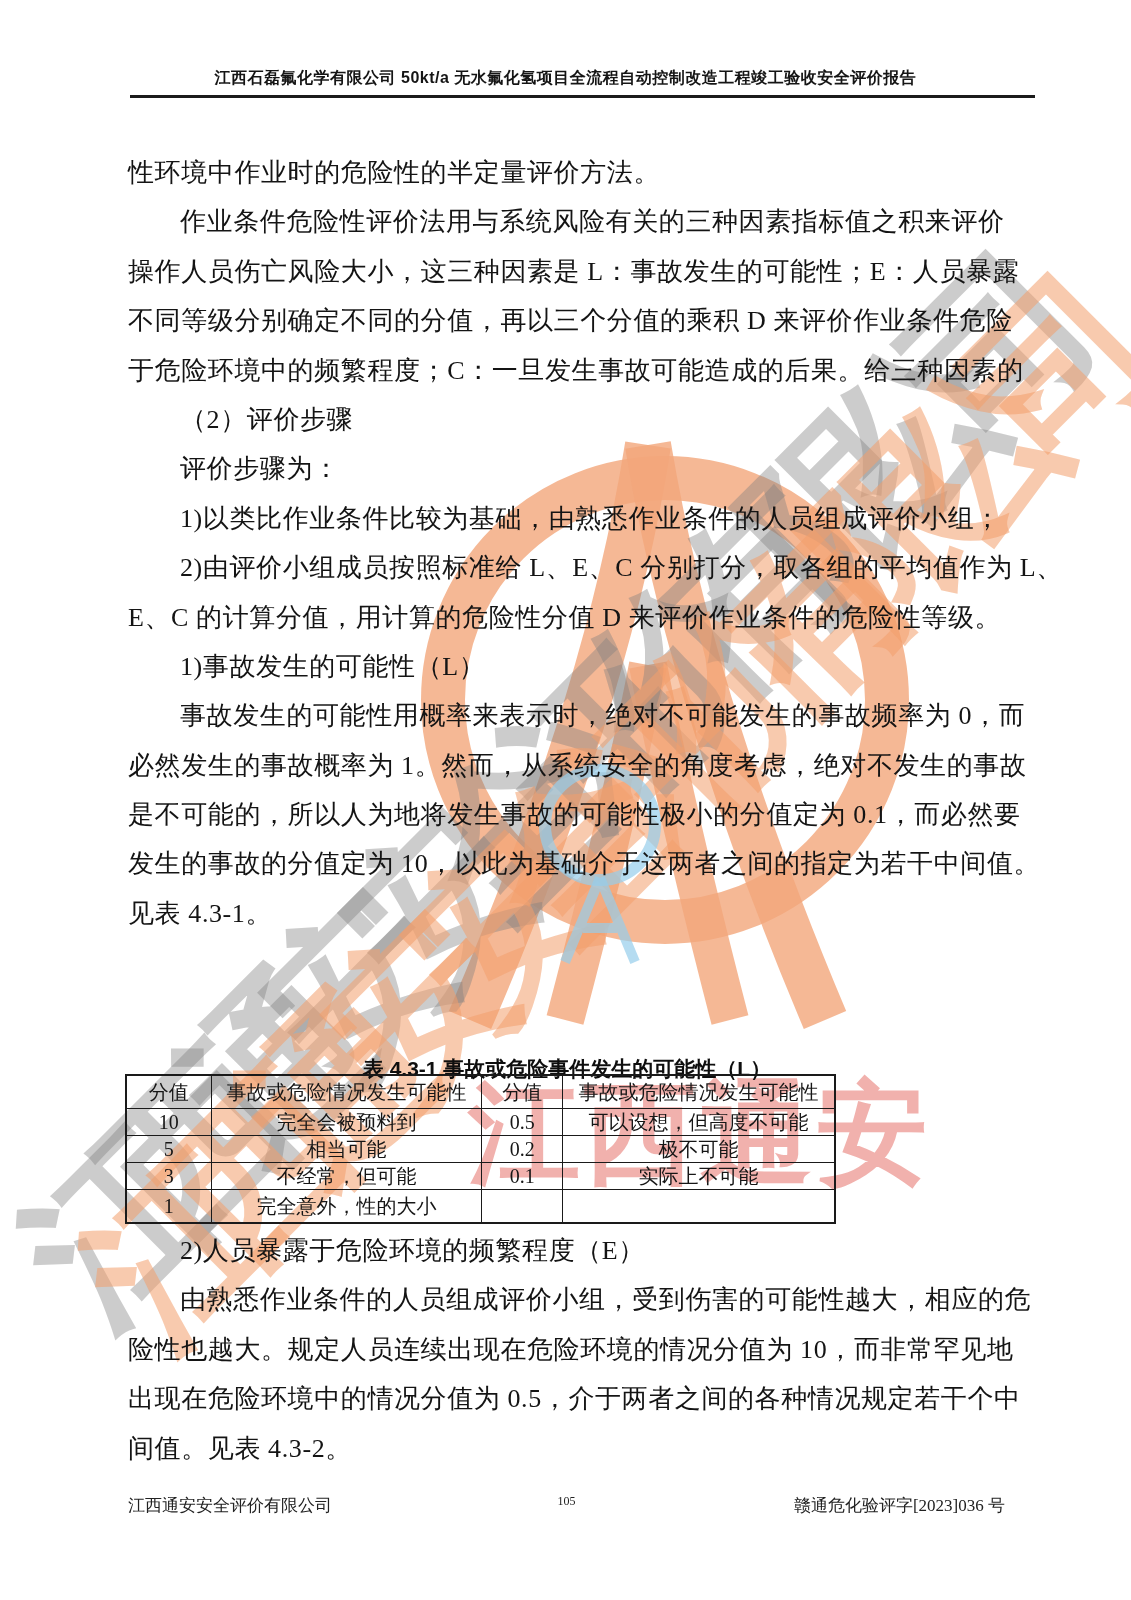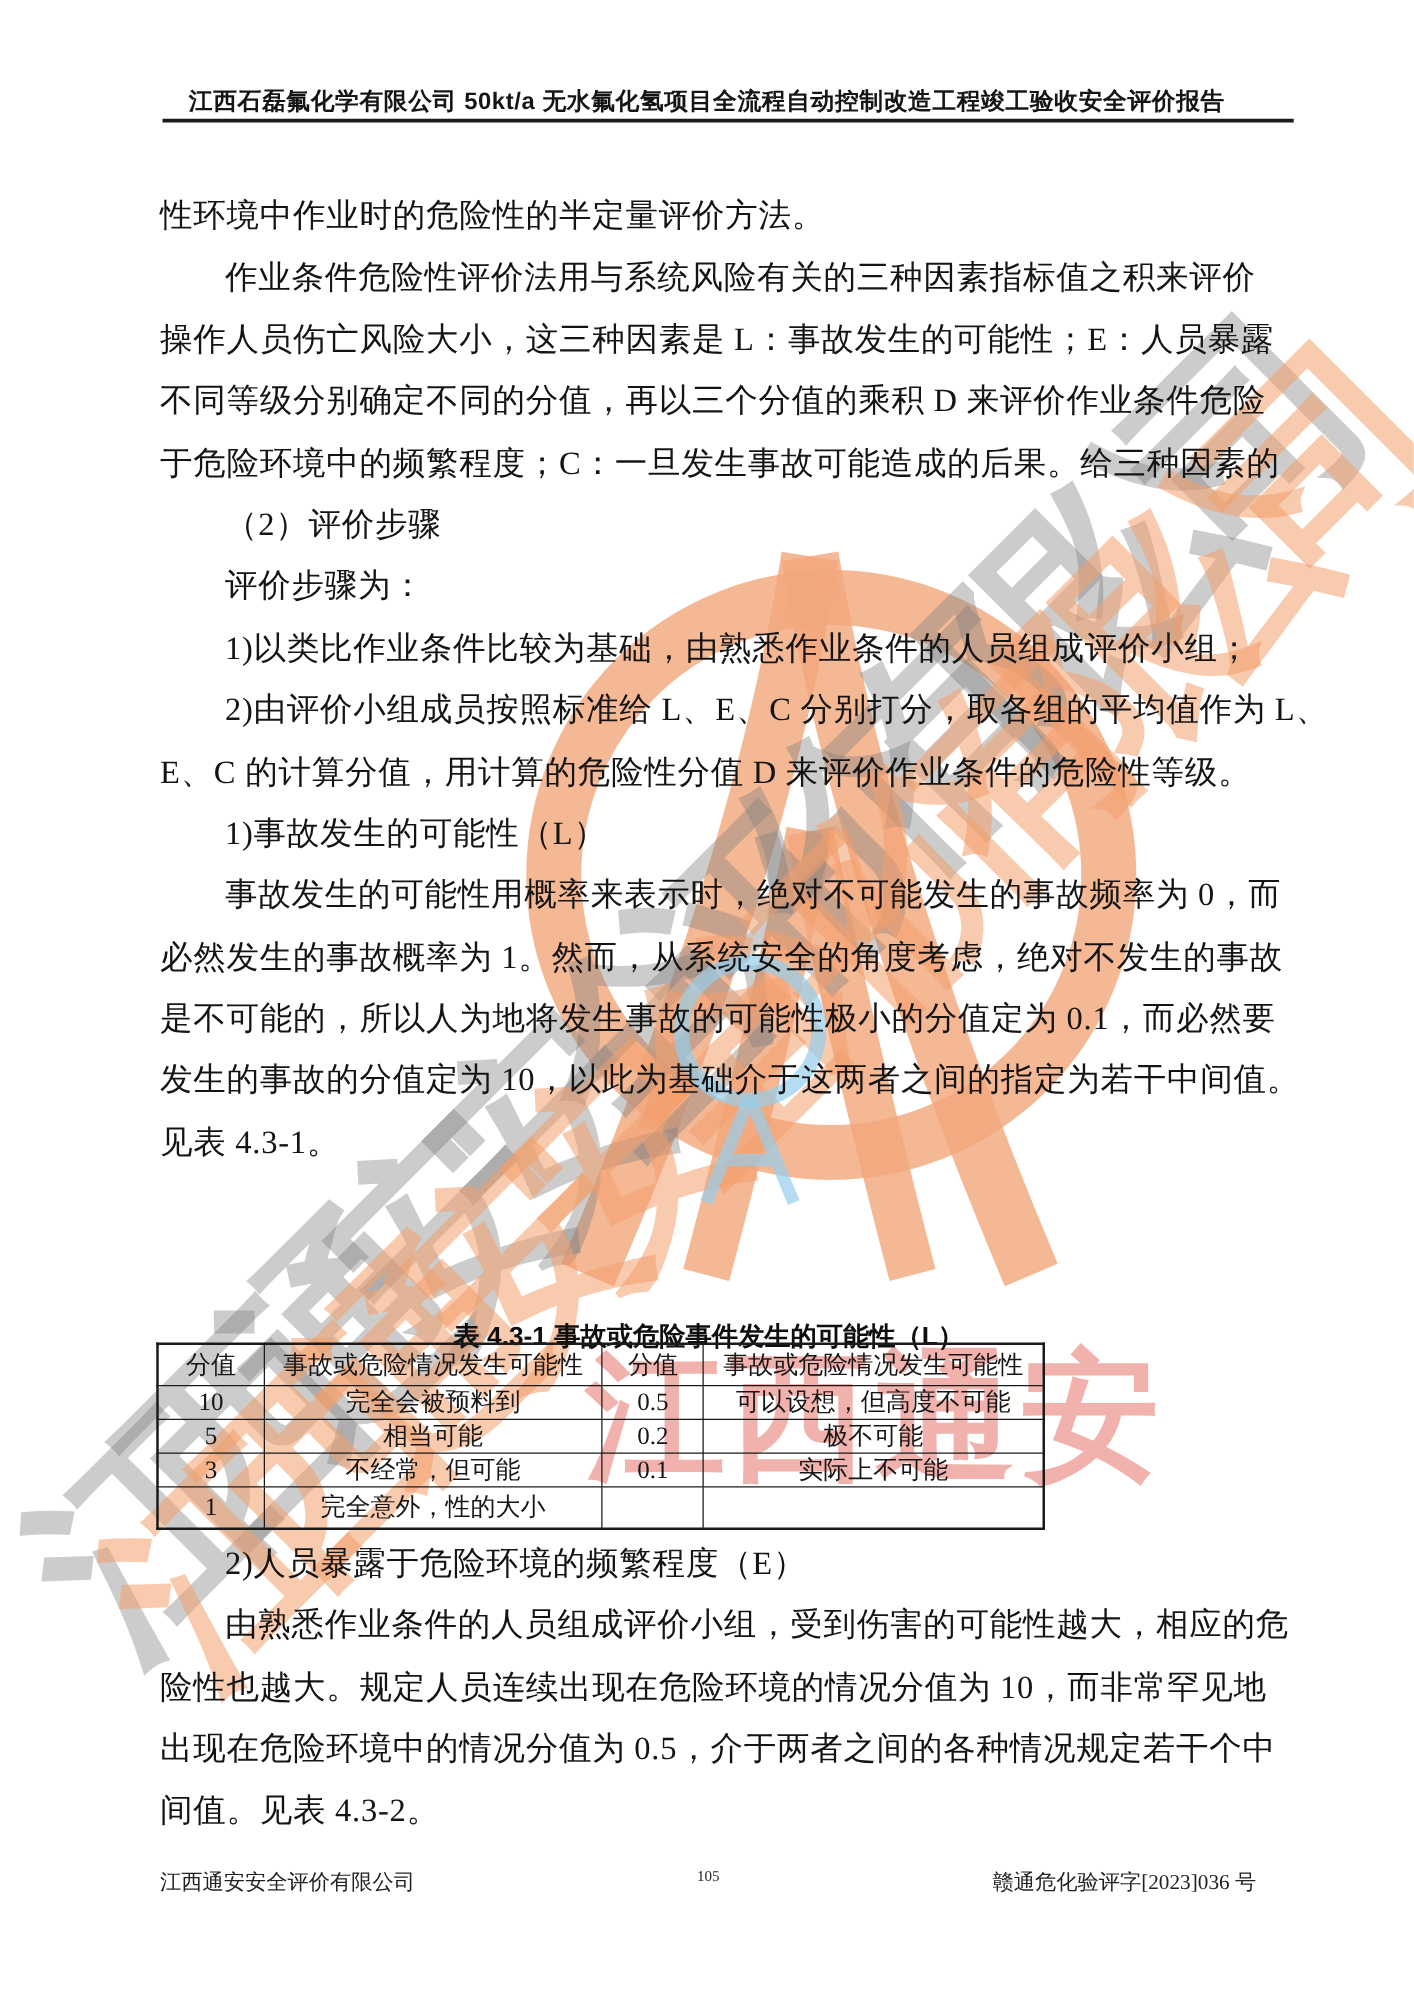--- a/index.html
+++ b/index.html
@@ -8,21 +8,21 @@
   .page{position:absolute;inset:0;width:1131px;height:1600px;}
 
   
   #watermark{position:absolute;left:0;top:0;z-index:0;}
 
   
   .content{position:absolute;inset:0;z-index:1;}
 
   .header-title{position:absolute;left:0;right:0;top:68px;text-align:center;
     font-family:"Liberation Sans","DejaVu Sans",sans-serif;font-weight:bold;
-    font-size:19px;letter-spacing:0.5px;color:#151515;}
+    font-size:16px;letter-spacing:0.5px;color:#151515;}
   .header-rule{position:absolute;left:130px;width:905px;top:95px;height:3px;background:#1b1b1b;}
 
   .body-block{position:absolute;left:128px;width:878px;font-size:26px;color:#141414;
     letter-spacing:0.6px;}
   .body-block .line{height:49.4px;line-height:49.4px;white-space:nowrap;overflow:visible;}
   .body-block .line.indent{text-indent:52px;}
   #body1{top:148px;}
   #body2{top:1226px;}
 
   .table-caption{position:absolute;left:128px;width:878px;top:1038px;text-align:center;

